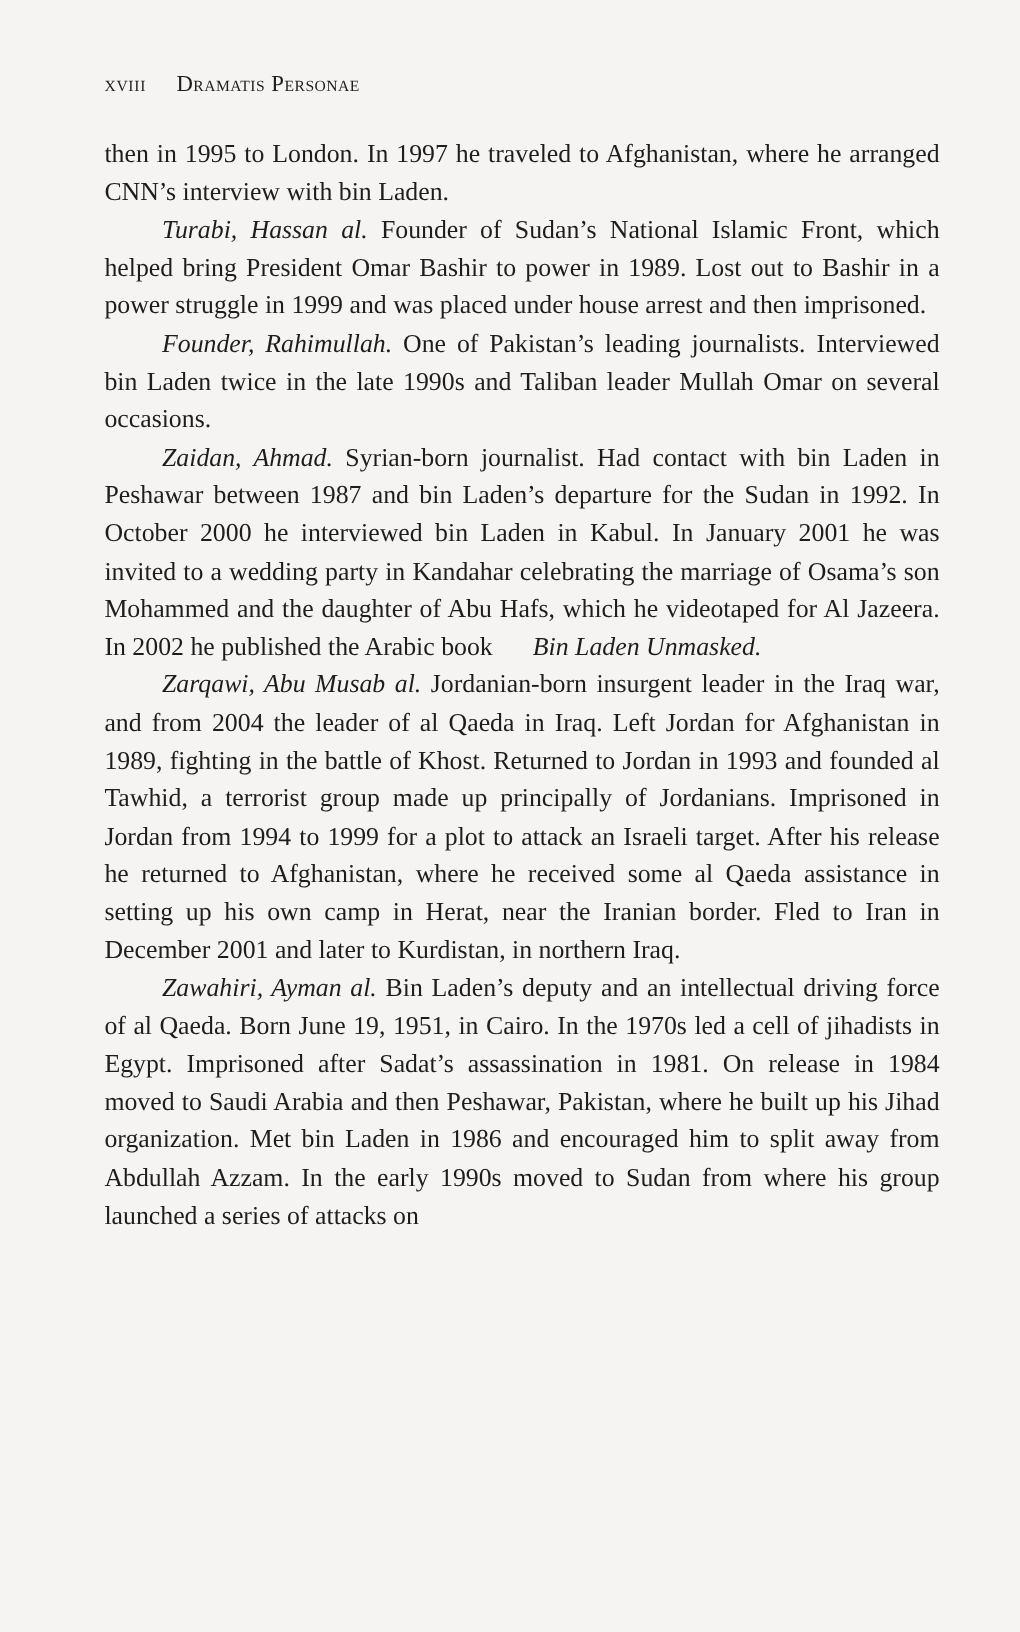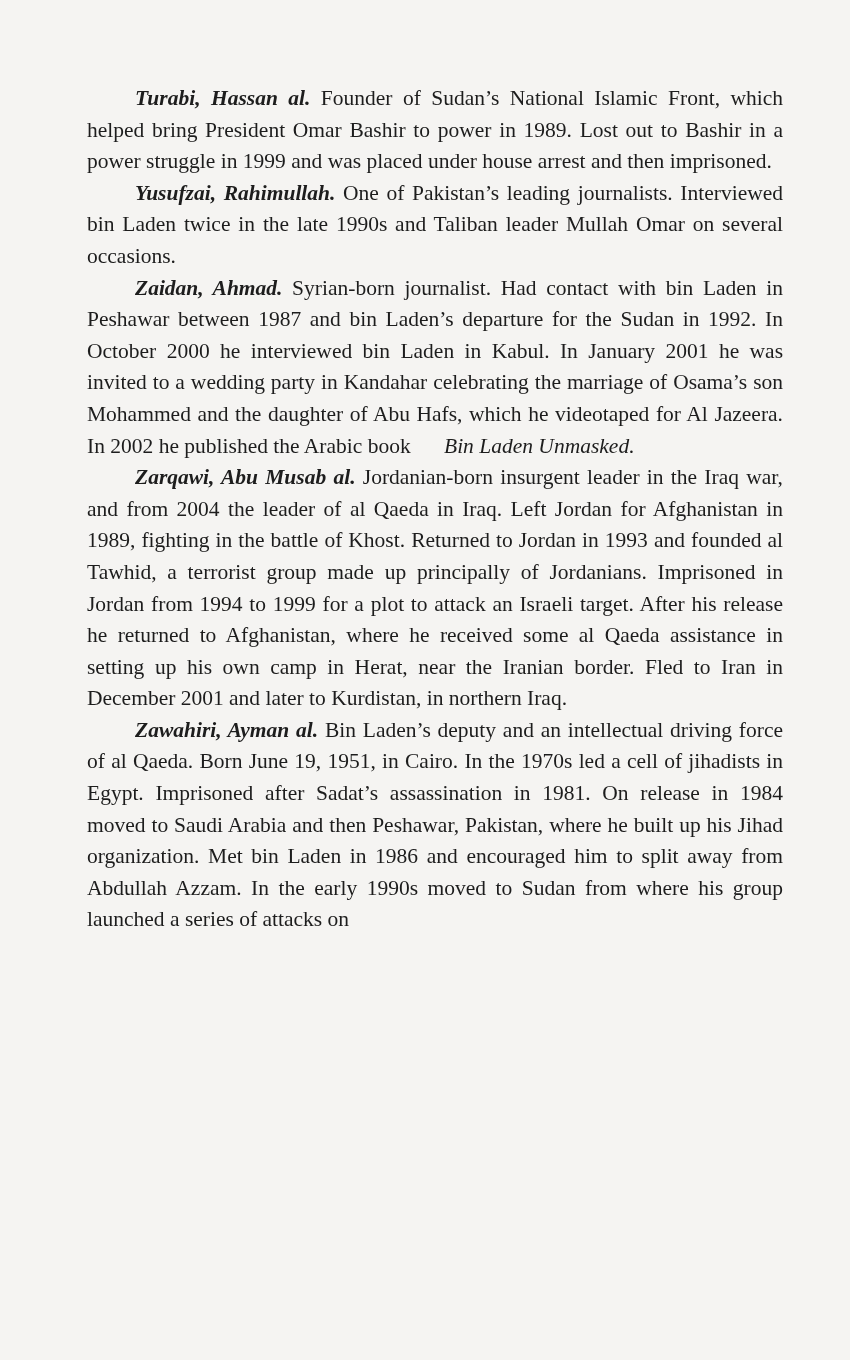--- a/index.html
+++ b/index.html
@@ -27,34 +27,39 @@
   .head-title { font-variant: small-caps; font-size: 19px; letter-spacing: 0.4px; }
   .body-text {
     margin-top: 23px;
     font-size: 21.5px;
     line-height: 31.6px;
     text-align: justify;
     hyphens: none;
   }
   .body-text p { margin: 0; }
   .entry { text-indent: 48px; }
-  .entry-name { font-weight: bold; font-style: italic; }
+  .entry-name { font-weight: normal; font-style: italic; }
   .italic { font-style: italic; margin-left: 28px; }
 </style>
 </head>
 <body>
 
 <div class="page">
+  <div class="running-head">
+    <span class="folio">xviii</span>
+    <span class="head-title">Dramatis Personae</span>
+  </div>
 
   <div class="body-text">
+    <p>then in 1995 to London. In 1997 he traveled to Afghanistan, where he arranged CNN’s interview with bin Laden.</p>
 
     <p class="entry"><span class="entry-name">Turabi, Hassan al.</span><span> Founder of Sudan’s National Islamic Front, which helped bring President Omar Bashir to power in 1989. Lost out to Bashir in a power struggle in 1999 and was placed under house arrest and then imprisoned.</span></p>
 
 
-    <p class="entry"><span class="entry-name">Yusufzai, Rahimullah.</span><span> One of Pakistan’s leading journalists. Interviewed bin Laden twice in the late 1990s and Taliban leader Mullah Omar on several occasions.</span></p>
+    <p class="entry"><span class="entry-name">Founder, Rahimullah.</span><span> One of Pakistan’s leading journalists. Interviewed bin Laden twice in the late 1990s and Taliban leader Mullah Omar on several occasions.</span></p>
 
     <p class="entry"><span class="entry-name">Zaidan, Ahmad.</span><span> Syrian-born journalist. Had contact with bin Laden in Peshawar between 1987 and bin Laden’s departure for the Sudan in 1992. In October 2000 he interviewed bin Laden in Kabul. In January 2001 he was invited to a wedding party in Kandahar celebrating the marriage of Osama’s son Mohammed and the daughter of Abu Hafs, which he videotaped for Al Jazeera. In 2002 he published the Arabic book </span><span class="italic">Bin Laden Unmasked.</span></p>
 
     <p class="entry"><span class="entry-name">Zarqawi, Abu Musab al.</span><span> Jordanian-born insurgent leader in the Iraq war, and from 2004 the leader of al Qaeda in Iraq. Left Jordan for Afghanistan in 1989, fighting in the battle of Khost. Returned to Jordan in 1993 and founded al Tawhid, a terrorist group made up principally of Jordanians. Imprisoned in Jordan from 1994 to 1999 for a plot to attack an Israeli target. After his release he returned to Afghanistan, where he received some al Qaeda assistance in setting up his own camp in Herat, near the Iranian border. Fled to Iran in December 2001 and later to Kurdistan, in northern Iraq.</span></p>
 
     <p class="entry"><span class="entry-name">Zawahiri, Ayman al.</span><span> Bin Laden’s deputy and an intellectual driving force of al Qaeda. Born June 19, 1951, in Cairo. In the 1970s led a cell of jihadists in Egypt. Imprisoned after Sadat’s assassination in 1981. On release in 1984 moved to Saudi Arabia and then Peshawar, Pakistan, where he built up his Jihad organization. Met bin Laden in 1986 and encouraged him to split away from Abdullah Azzam. In the early 1990s moved to Sudan from where his group launched a series of attacks on</span></p>
   </div>
 </div>
 
 </body></html>

